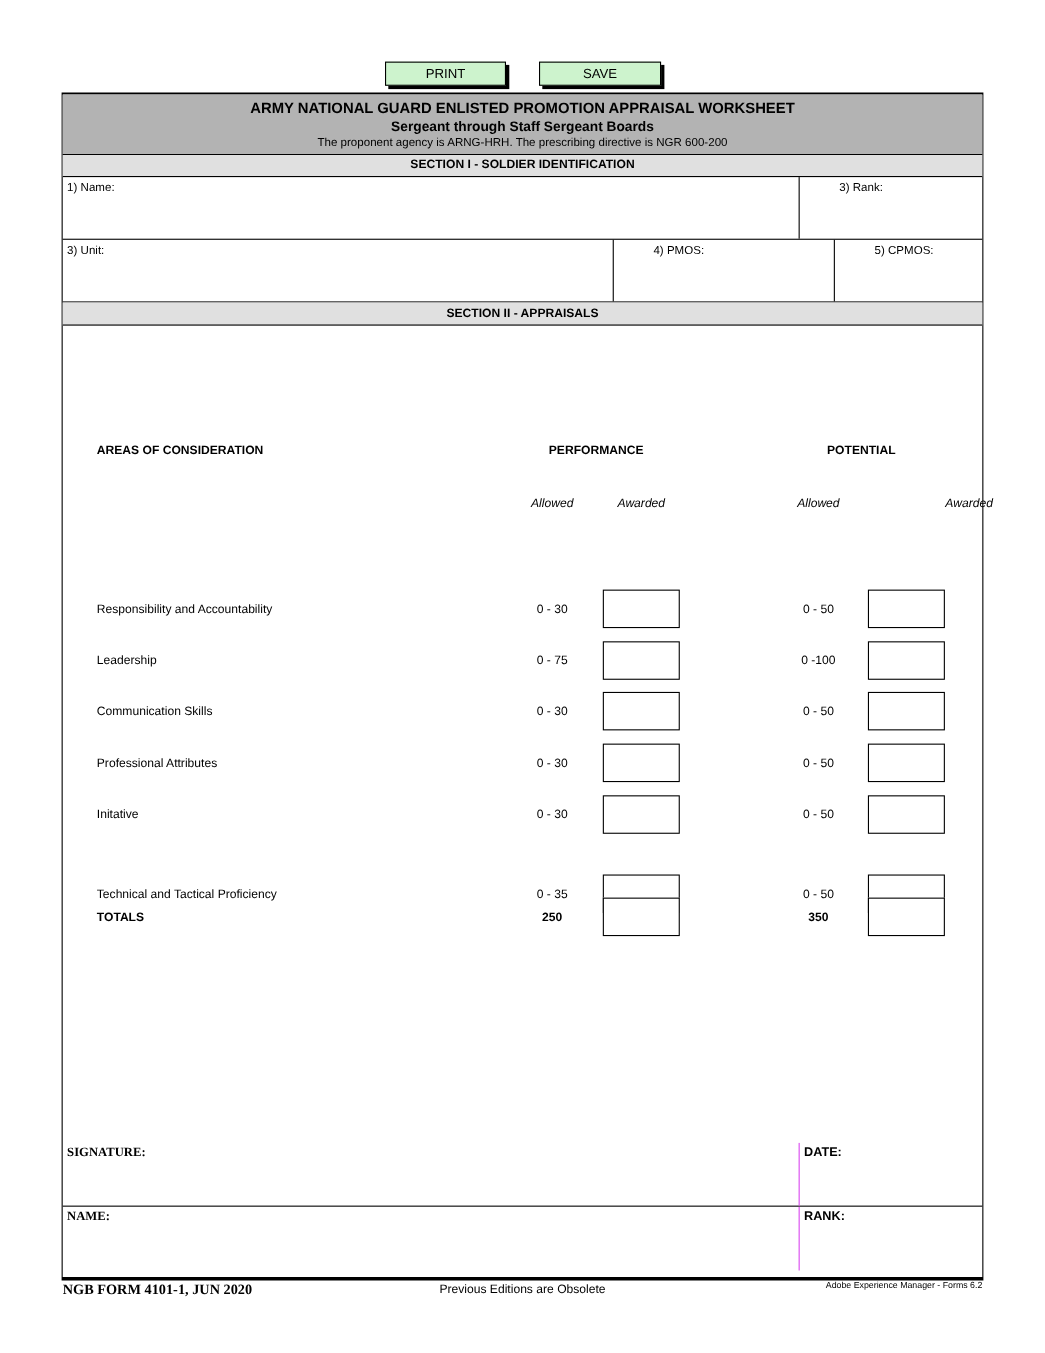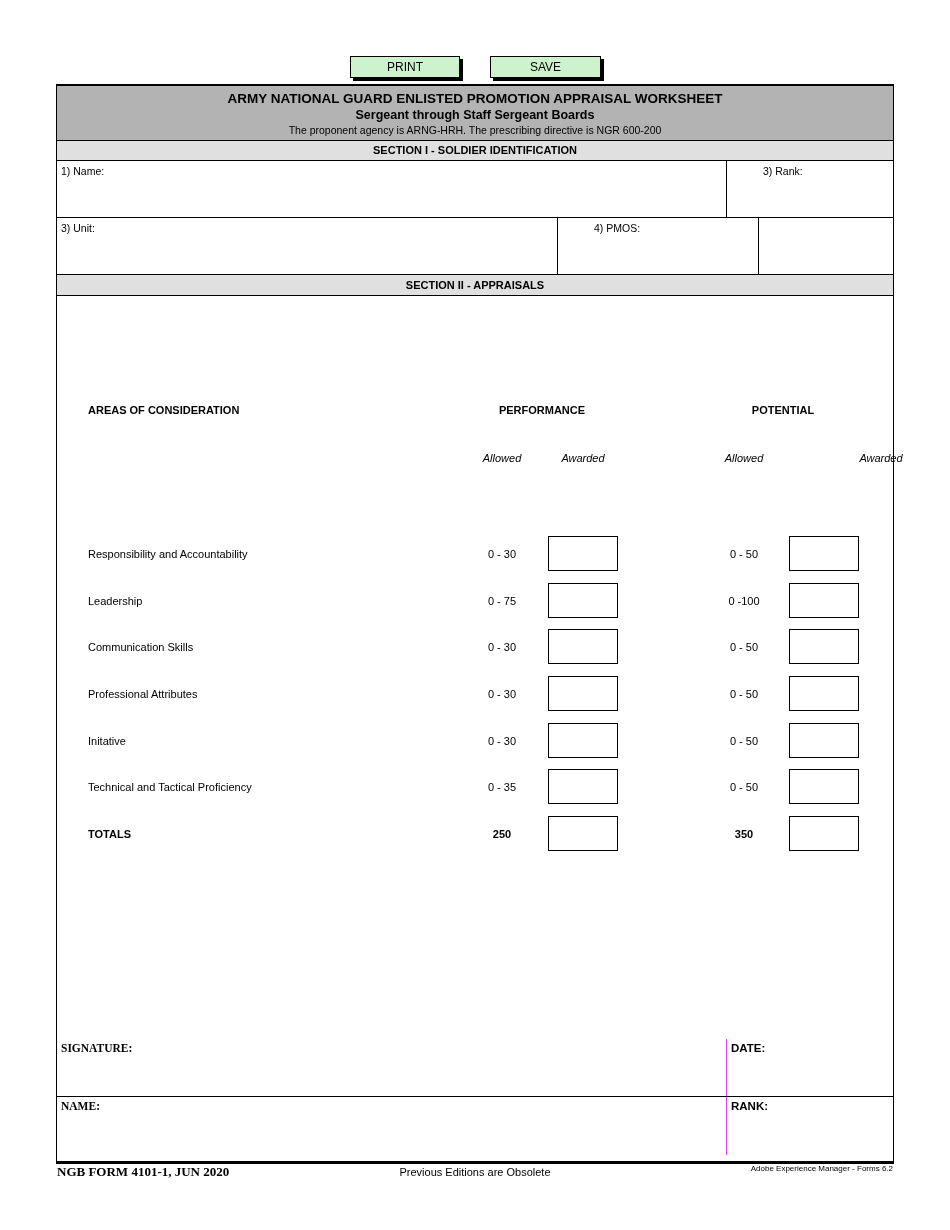--- a/index.html
+++ b/index.html
@@ -99,20 +99,23 @@
       </div>
     </div>
 
     <div class="id-row">
       <div class="id-cell bdr w-unit">
         <span>3) Unit:</span>
       </div>
       <div class="id-cell bdr w-pmos">
         <span>4) PMOS:</span>
       </div>
+      <div class="id-cell w-cpmos">
+        <span>5) CPMOS:</span>
+      </div>
     </div>
 
     <div class="section-bar s2">SECTION II - APPRAISALS</div>
 
     <div class="appraisals">
 
       <div class="col-head areas-head">AREAS OF CONSIDERATION</div>
       <div class="col-head perf-head">PERFORMANCE</div>
       <div class="col-head pot-head">POTENTIAL</div>
 
@@ -155,21 +158,21 @@
       </div>
 
       <div class="app-row" style="top:421px;">
         <div class="r-label">Initative</div>
         <div class="r-val r-pa">0 - 30</div>
         <input class="score-box box-perf" style="">
         <div class="r-val r-ta">0 - 50</div>
         <input class="score-box box-pot" style="">
       </div>
 
-      <div class="app-row" style="top:467px;">
+      <div class="app-row" style="top:493px;">
         <div class="r-label">Technical and Tactical Proficiency</div>
         <div class="r-val r-pa">0 - 35</div>
         <input class="score-box box-perf" style="">
         <div class="r-val r-ta">0 - 50</div>
         <input class="score-box box-pot" style="">
       </div>
 
       <div class="app-row totals" style="top:514px;">
         <div class="r-label">TOTALS</div>
         <div class="r-val r-pa">250</div>

